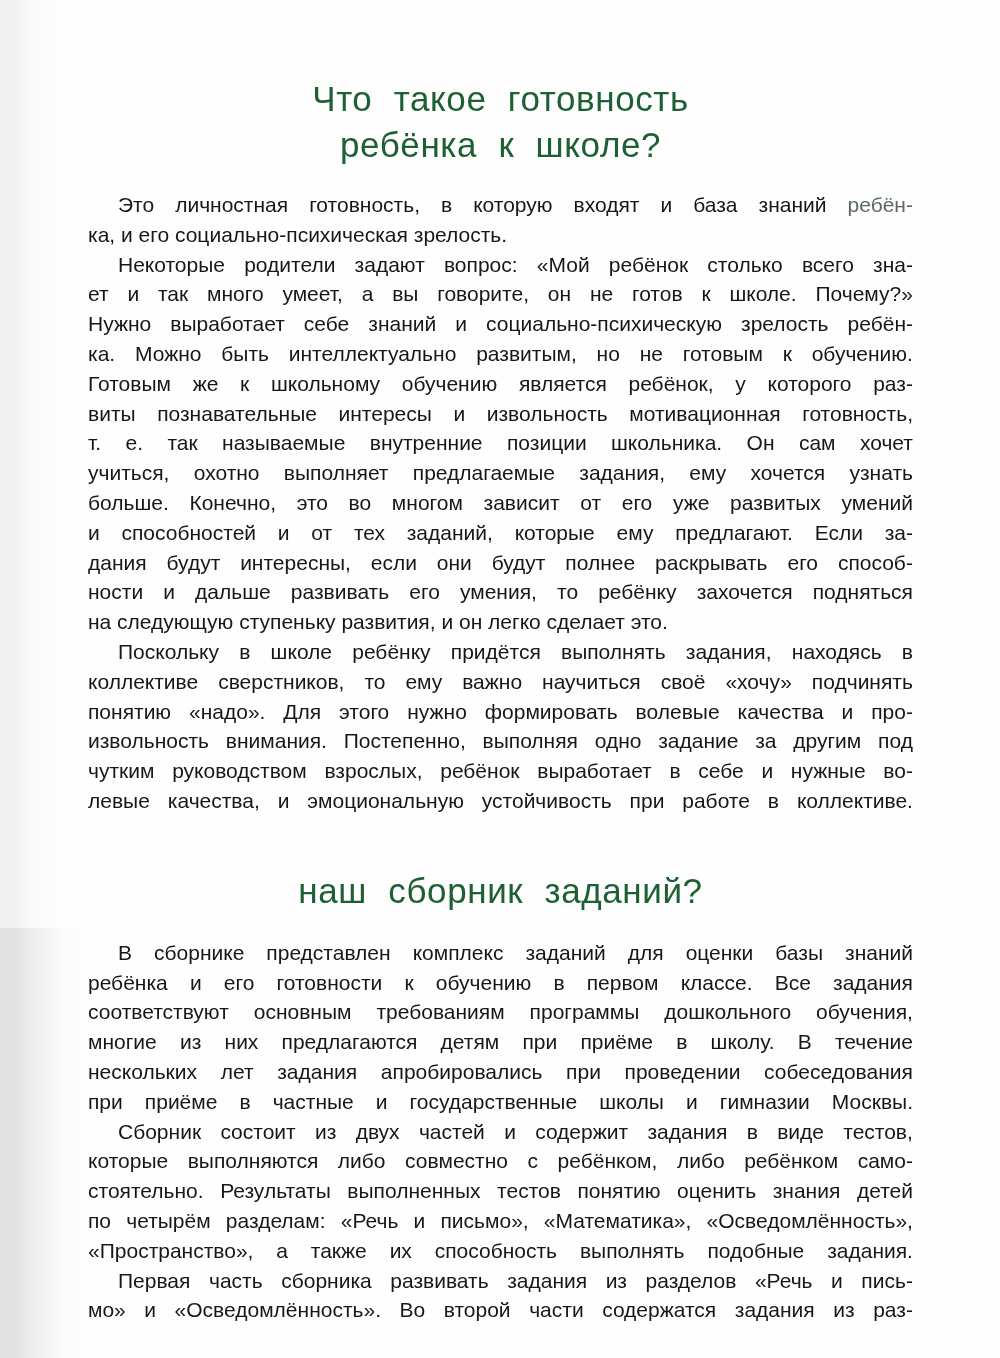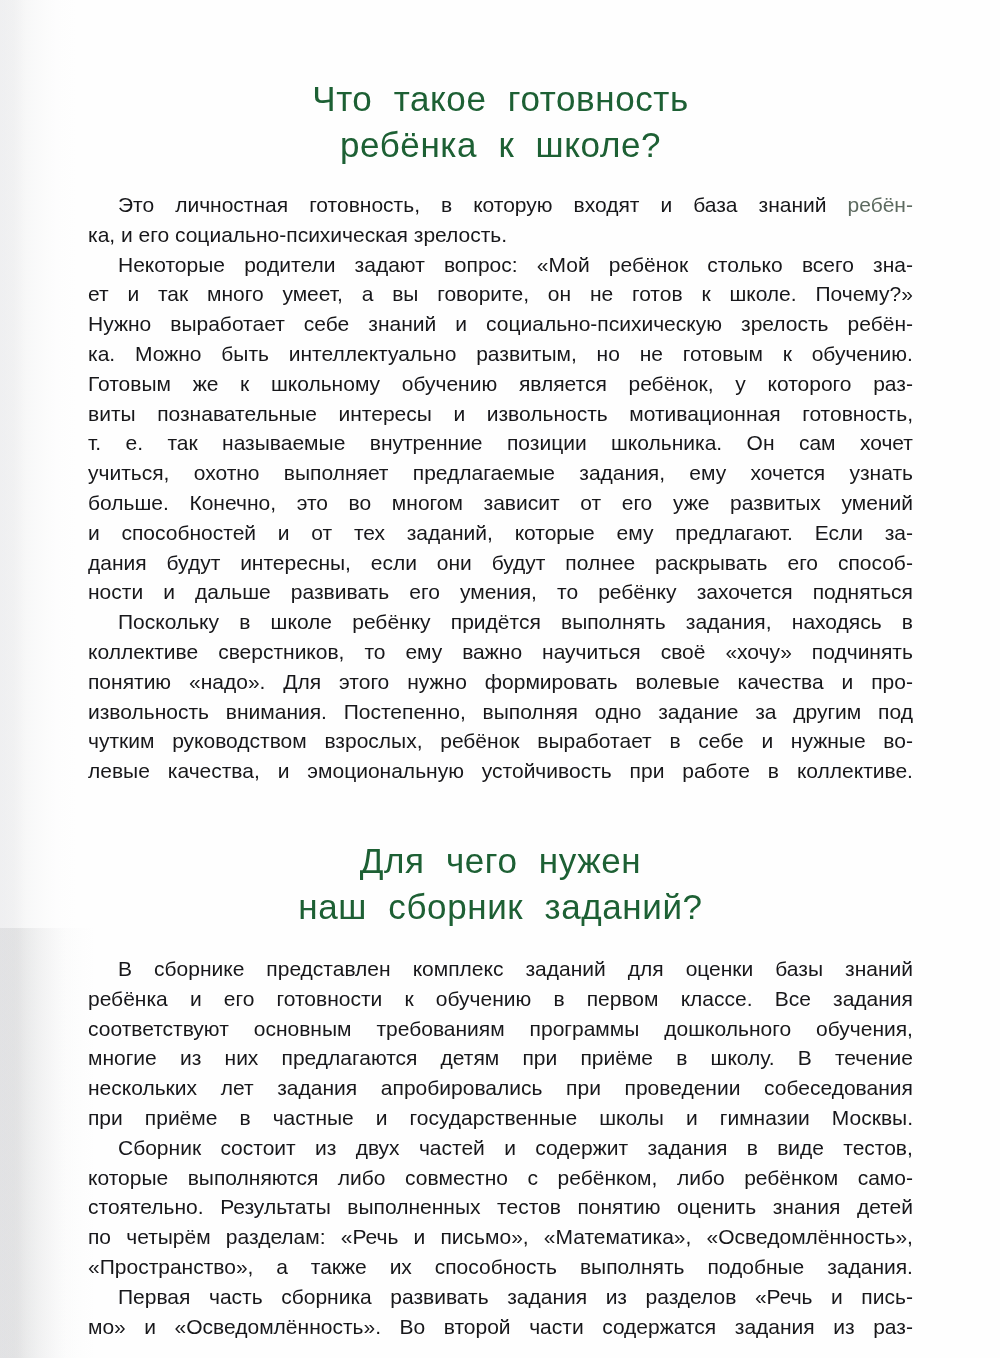--- a/index.html
+++ b/index.html
@@ -175,20 +175,21 @@
         </span>
         <span class="ln justify">
           <span>и</span><span>способностей</span><span>и</span><span>от</span><span>тех</span><span>заданий,</span><span>которые</span><span>ему</span><span>предлагают.</span><span>Если</span><span>за-</span>
         </span>
         <span class="ln justify">
           <span>дания</span><span>будут</span><span>интересны,</span><span>если</span><span>они</span><span>будут</span><span>полнее</span><span>раскрывать</span><span>его</span><span>способ-</span>
         </span>
         <span class="ln justify">
           <span>ности</span><span>и</span><span>дальше</span><span>развивать</span><span>его</span><span>умения,</span><span>то</span><span>ребёнку</span><span>захочется</span><span>подняться</span>
         </span>
+        <span class="ln">на следующую ступеньку развития, и он легко сделает это.</span>
       </p>
 
       <p class="para">
         <span class="ln first justify">
           <span>Поскольку</span><span>в</span><span>школе</span><span>ребёнку</span><span>придётся</span><span>выполнять</span><span>задания,</span><span>находясь</span><span>в</span>
         </span>
         <span class="ln justify">
           <span>коллективе</span><span>сверстников,</span><span>то</span><span>ему</span><span>важно</span><span>научиться</span><span>своё</span><span>«хочу»</span><span>подчинять</span>
         </span>
         <span class="ln justify">
@@ -201,21 +202,20 @@
           <span>чутким</span><span>руководством</span><span>взрослых,</span><span>ребёнок</span><span>выработает</span><span>в</span><span>себе</span><span>и</span><span>нужные</span><span>во-</span>
         </span>
         <span class="ln justify">
           <span>левые</span><span>качества,</span><span>и</span><span>эмоциональную</span><span>устойчивость</span><span>при</span><span>работе</span><span>в</span><span>коллективе.</span>
         </span>
       </p>
     </div>
 
     <div id="heading-2-block">
       <h1 class="section-heading">
-        <span class="hl">Для чего нужен</span>
         <span class="hl">наш сборник заданий?</span>
       </h1>
     </div>
 
     <div class="body-block" id="body-block-2">
 
       <p class="para">
         <span class="ln first justify">
           <span>В</span><span>сборнике</span><span>представлен</span><span>комплекс</span><span>заданий</span><span>для</span><span>оценки</span><span>базы</span><span>знаний</span>
         </span>

